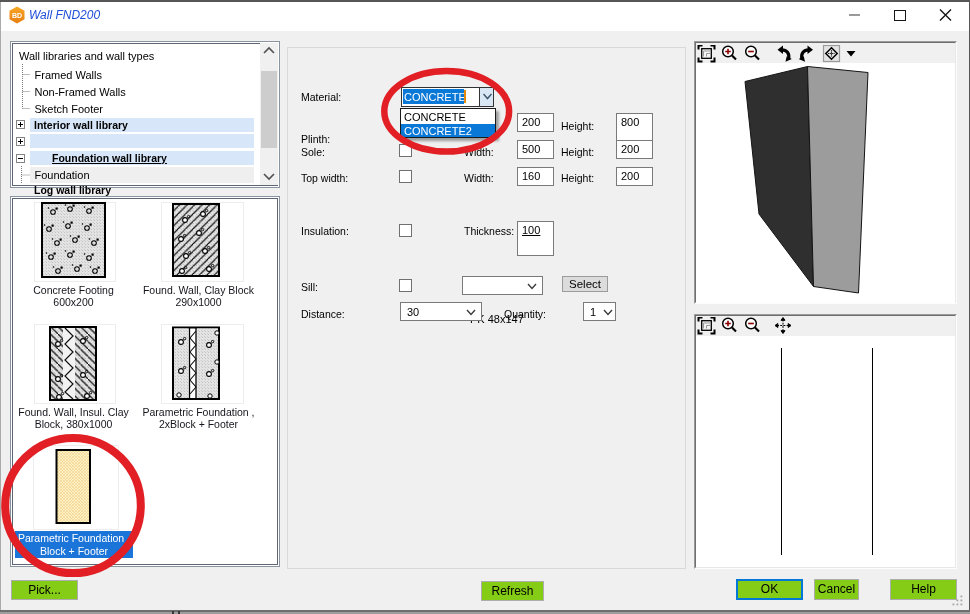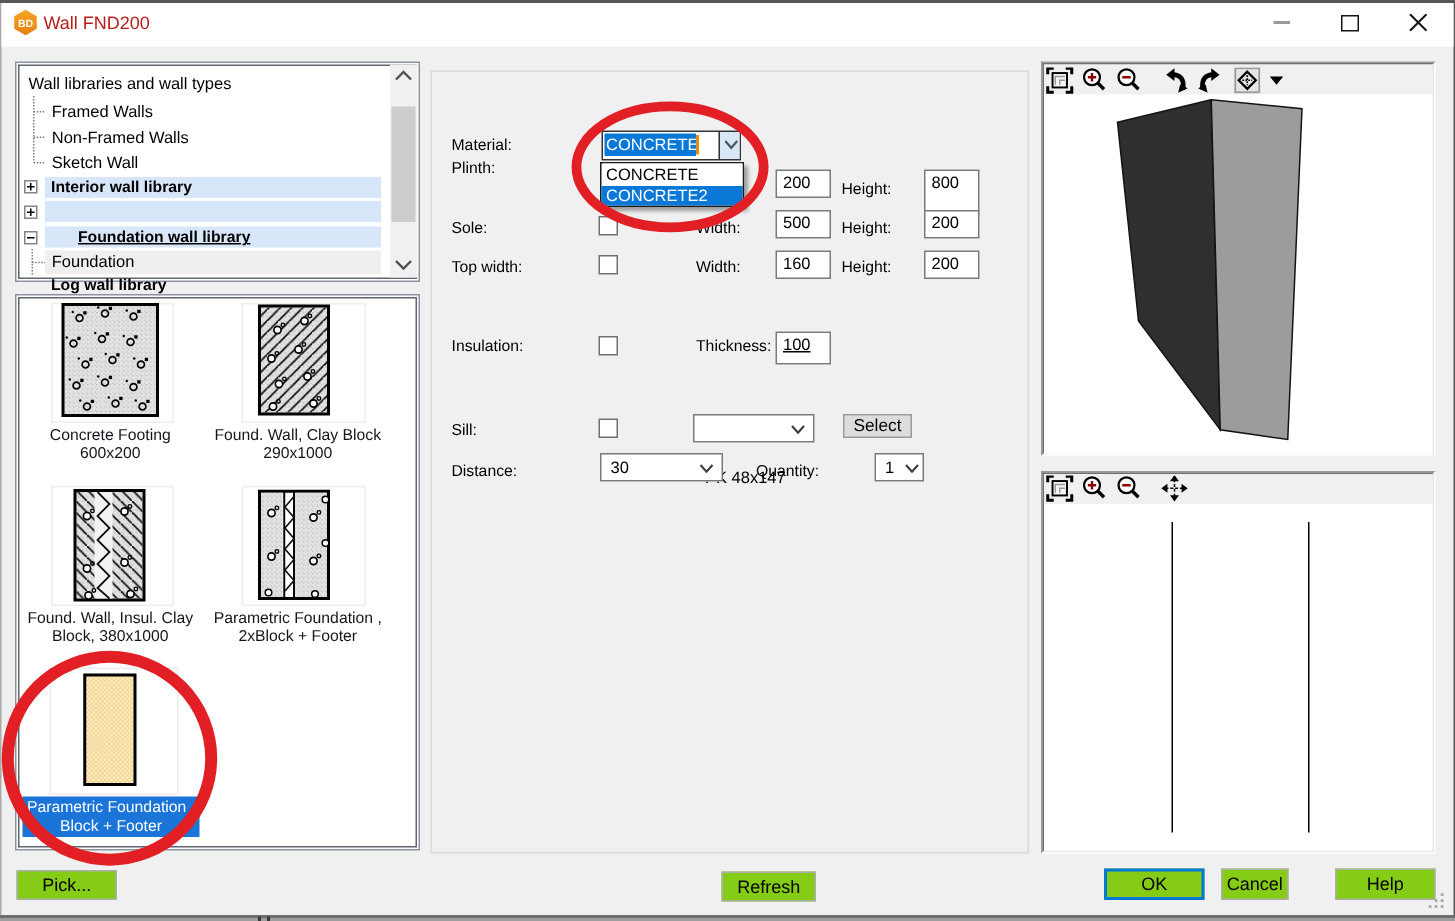--- a/index.html
+++ b/index.html
@@ -41,21 +41,21 @@
 <svg class="abs" style="left:9px;top:6px;" width="16" height="18" viewBox="0 0 16 18">
   <defs>
       <linearGradient id="hexg" x1="0" y1="0" x2="0" y2="1">
     <stop offset="0" stop-color="#f6a724"></stop>
         <stop offset="1" stop-color="#e87d10"></stop>
       </linearGradient>
     </defs>
   <polygon points="8,0.5 15.5,4.8 15.5,13.2 8,17.5 0.5,13.2 0.5,4.8" fill="url(#hexg)"></polygon>
   <text x="8" y="12" font-size="7" font-weight="bold" fill="#ffffff" text-anchor="middle" font-family="Liberation Sans, sans-serif">BD</text>
 </svg>
-<div class="abs" style="left:29px;top:8px;font-size:12px;color:#b91c1c;">Wall FND200</div>
+<div class="abs" style="left:29px;top:8px;font-size:12px;color:#1d4ed8;font-style:italic;">Wall FND200</div>
 <div class="abs" style="left:849px;top:14px;width:11px;height:1.5px;background:#9a9a9a;"></div>
 <div class="abs" style="left:894px;top:10px;width:10px;height:9px;border:1.4px solid #161616;"></div>
 <svg class="abs" style="left:939px;top:9px;" width="13" height="12" viewBox="0 0 13 12">
   <path d="M1,0.5 L12,11.5 M12,0.5 L1,11.5" stroke="#161616" stroke-width="1.4"></path>
 </svg>
 
 <div class="sunk" style="left:10px;top:41px;width:270px;height:147px;">
     <div class="in2"></div>
   </div>
 <div class="treerow" style="left:19px;top:49.5px;">Wall libraries and wall types</div>
@@ -65,21 +65,21 @@
     <line x1="8.5" y1="20" x2="8.5" y2="64.5"></line>
     <line x1="8.5" y1="30.5" x2="16" y2="30.5"></line>
     <line x1="8.5" y1="47.5" x2="16" y2="47.5"></line>
     <line x1="8.5" y1="64.5" x2="16" y2="64.5"></line>
     <line x1="7.5" y1="122" x2="7.5" y2="140"></line>
     <line x1="7.5" y1="131" x2="16" y2="131"></line>
   </g>
 </svg>
 <div class="treerow" style="left:34.5px;top:68.5px;">Framed Walls</div>
 <div class="treerow" style="left:34.5px;top:85.5px;">Non-Framed Walls</div>
-<div class="treerow" style="left:34.5px;top:102.5px;">Sketch Wall</div>
+<div class="treerow" style="left:34.5px;top:102.5px;">Sketch Footer</div>
 
 <div class="abs" style="left:30px;top:117.9px;width:223.5px;height:14px;background:#d7e6f8;"></div>
 <div class="abs" style="left:30px;top:134.3px;width:223.5px;height:14px;background:#d7e6f8;"></div>
 <div class="abs" style="left:30px;top:150.8px;width:223.5px;height:14px;background:#d7e6f8;"></div>
 <div class="abs" style="left:30px;top:167.3px;width:223.5px;height:16px;background:#efefef;"></div>
 <div class="treerow" style="left:34px;top:119px;font-weight:bold;font-size:10.5px;">Interior wall library</div>
 <div class="treerow" style="left:34px;top:135.6px;font-weight:bold;font-size:10.5px;margin-top:48px;">Log wall library</div>
 <div class="treerow" style="left:52px;top:152.1px;font-weight:bold;font-size:10.5px;text-decoration:underline;">Foundation wall library</div>
 <div class="treerow" style="left:34.5px;top:169px;">Foundation</div>
 
@@ -210,21 +210,21 @@
 </svg>
 
 <div class="thlabel" style="left:8px;top:284px;width:131px;">Concrete Footing<br>600x200</div>
 <div class="thlabel" style="left:133px;top:284px;width:131px;">Found. Wall, Clay Block<br>290x1000</div>
 <div class="thlabel" style="left:8px;top:406px;width:131px;">Found. Wall, Insul. Clay<br>Block, 380x1000</div>
 <div class="thlabel" style="left:133px;top:406px;width:131px;">Parametric Foundation ,<br>2xBlock + Footer</div>
 <div class="thlabel" style="left:15px;top:531px;width:118px;height:27px;background:#1b74d7;color:#fff;line-height:13px;padding-top:1px;box-sizing:border-box;">Parametric Foundation ,<br>Block + Footer</div>
 
 <div class="abs" style="left:287px;top:47px;width:399px;height:522px;border:1px solid #d9d9d9;box-sizing:border-box;"></div>
 <div class="lbl" style="left:301px;top:91px;">Material:</div>
-<div class="lbl" style="left:301px;top:106px;">Plinth:</div>
+<div class="lbl" style="left:301px;top:133px;">Plinth:</div>
 <div class="lbl" style="left:301px;top:145.5px;">Sole:</div>
 <div class="lbl" style="left:301px;top:172px;">Top width:</div>
 <div class="lbl" style="left:301px;top:225px;">Insulation:</div>
 <div class="lbl" style="left:301px;top:280.5px;">Sill:</div>
 <div class="lbl" style="left:301px;top:307.5px;">Distance:</div>
 <div class="lbl" style="left:464px;top:145.5px;">Width:</div>
 <div class="lbl" style="left:464px;top:172px;">Width:</div>
 <div class="lbl" style="left:561px;top:119.5px;">Height:</div>
 <div class="lbl" style="left:561px;top:145.5px;">Height:</div>
 <div class="lbl" style="left:561px;top:172px;">Height:</div>
@@ -235,21 +235,21 @@
 <div class="cb" style="left:399px;top:170px;"></div>
 <div class="cb" style="left:399px;top:224px;"></div>
 <div class="cb" style="left:399px;top:278.5px;"></div>
 
 <div class="edit" style="left:517px;top:113px;width:37px;height:19px;">200</div>
 <div class="edit" style="left:616px;top:113px;width:37px;height:31px;">800</div>
 <div class="edit" style="left:517px;top:140px;width:37px;height:19px;">500</div>
 <div class="edit" style="left:616px;top:140px;width:37px;height:19px;">200</div>
 <div class="edit" style="left:517px;top:167px;width:37px;height:19px;">160</div>
 <div class="edit" style="left:616px;top:167px;width:37px;height:19px;">200</div>
-<div class="edit" style="left:517px;top:221px;width:37px;height:22px;text-decoration:underline;">100</div>
+<div class="edit" style="left:517px;top:221px;width:37px;height:35px;text-decoration:underline;">100</div>
 
 <div class="combo" style="left:462px;top:276px;width:81px;height:19px;">
   <div class="abs" style="left:7px;top:16px;margin-top:20px;">PK 48x147</div>
   <svg class="abs" style="left:64px;top:6px;" width="10" height="7" viewBox="0 0 10 7">
     <path d="M1,1 L5,5.5 L9,1" fill="none" stroke="#3c3c3c" stroke-width="1.4"></path>
     </svg>
 </div>
 <div class="btn" style="left:562px;top:276px;width:46px;height:16px;line-height:14px;font-size:11.5px;background:#dcdcdc;border-color:#9b9b9b;">Select</div>
 
 <div class="combo" style="left:400px;top:302px;width:82px;height:19px;">

